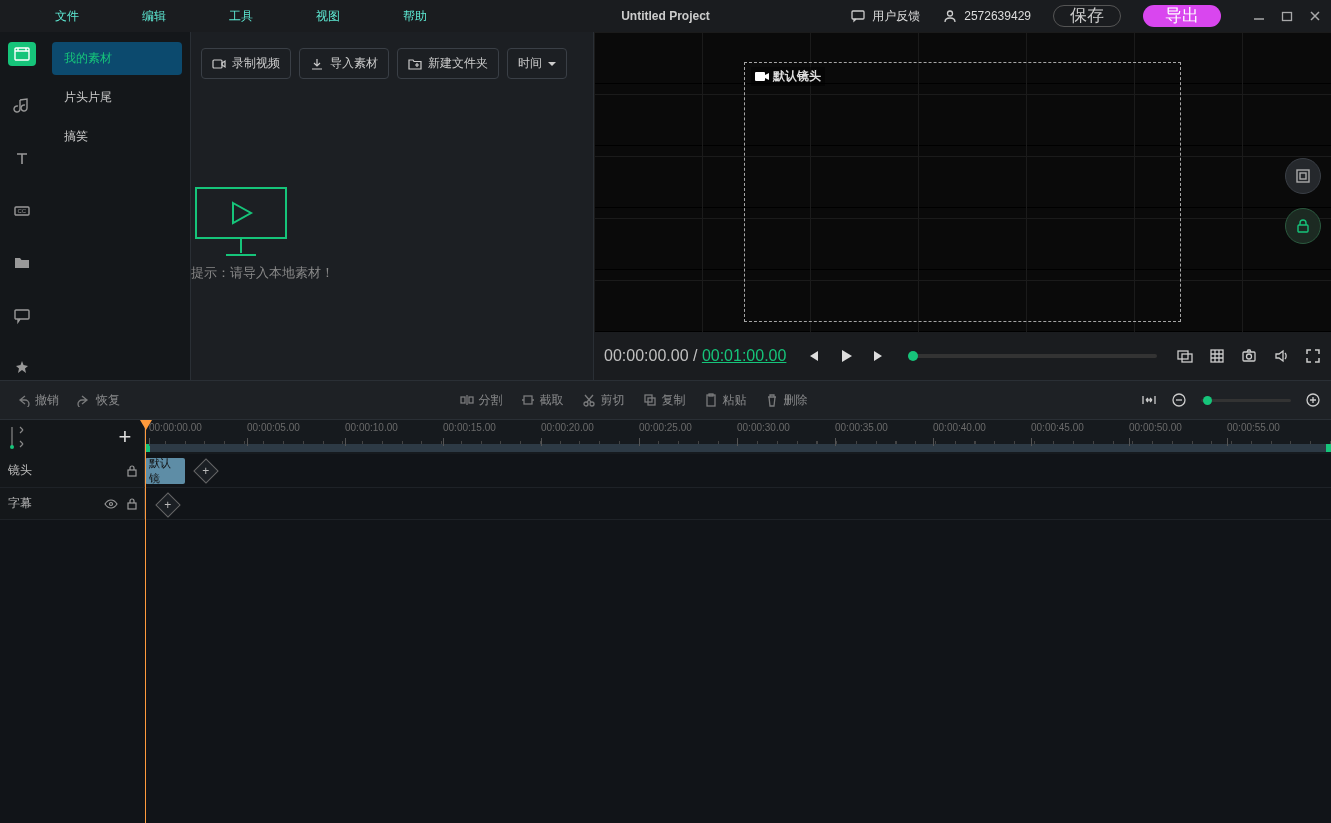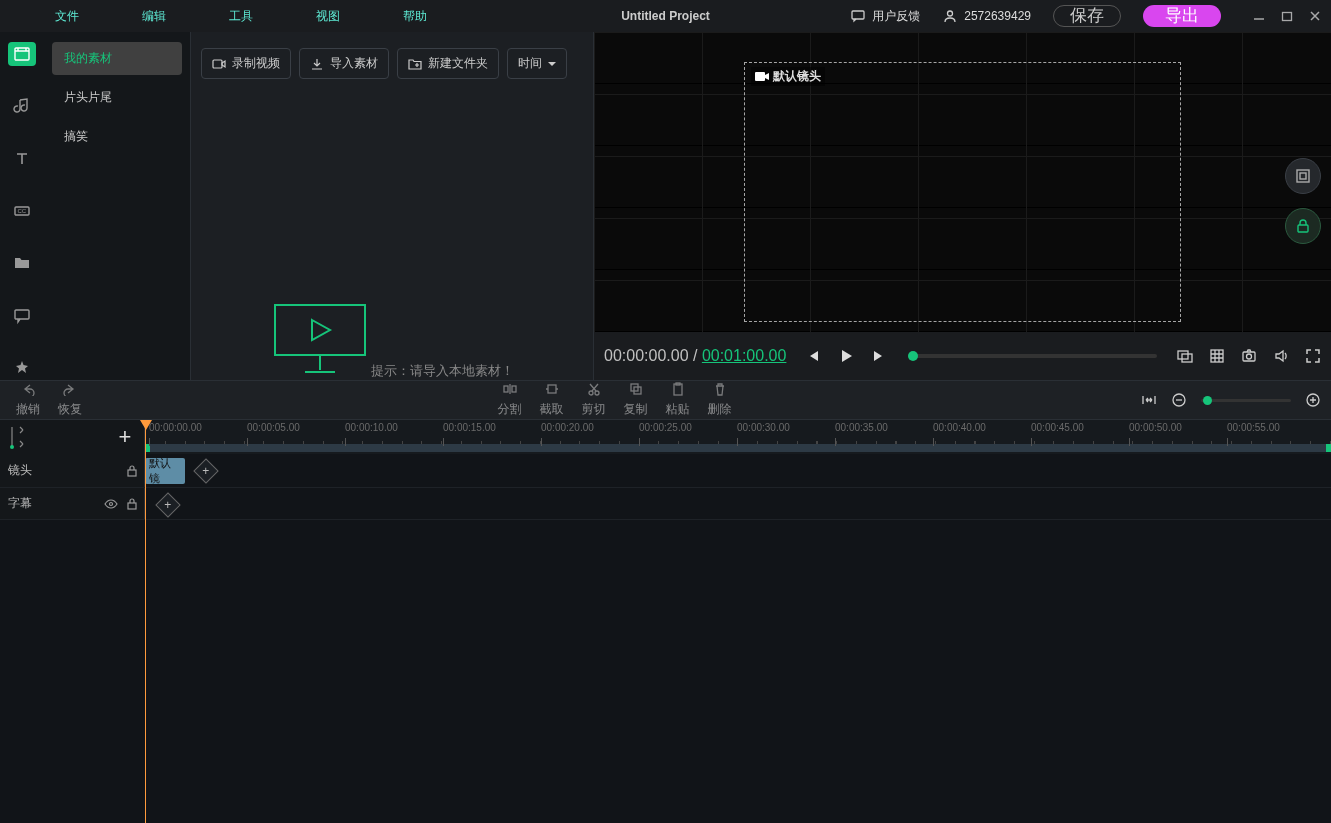--- a/index.html
+++ b/index.html
@@ -30,27 +30,27 @@
 .win-ctrl { display:flex; gap:16px; margin-left:10px;}
 .win-ctrl span { cursor:pointer; opacity:.8; display:flex; align-items:center;}
 
 
 .main { display:flex; height: 348px; }
 .left-rail { width:44px; background:#14171a; display:flex; flex-direction:column; align-items:center; padding-top:10px; gap:28px;}
 .rail-ico { width:28px; height:28px; display:flex; align-items:center; justify-content:center; cursor:pointer; border-radius:4px; color:#999;}
 .rail-ico.active { background:#16c47a; color:#fff;}
 .asset-nav { width:146px; background:#14171a; padding:10px 8px;}
 .asset-nav .nav-item{ padding:8px 12px; border-radius:4px; cursor:pointer; margin-bottom:6px; color:#ccc;}
-.asset-nav .nav-item.active{ background:#404040; color:#16c47a;}
+.asset-nav .nav-item.active{ background:#0c4a6e; color:#16c47a;}
 .asset-panel{ flex:0 0 404px; background:#1c1f23; border-left:1px solid #2a2f35; border-right:1px solid #2a2f35; display:flex; flex-direction:column;}
 .asset-toolbar{ display:flex; gap:8px; padding:16px 10px 6px;}
 .tbtn{ display:flex; align-items:center; gap:6px; padding:6px 10px; border:1px solid #3a3f46; border-radius:4px; background:#1c1f23; color:#ccc; cursor:pointer; font-size:12px;}
 .tbtn.sel { padding-right:24px; position:relative;}
 .tbtn.sel::after{ content:''; position:absolute; right:10px; top:50%; border:4px solid transparent; border-top-color:#ccc; transform:translateY(-2px);}
-.empty-state{ flex:1; display:flex; flex-direction:row; align-items:flex-end; justify-content:center; gap:1px;}
+.empty-state{ flex:1; display:flex; flex-direction:column; align-items:flex-start; justify-content:center; gap:1px;}
 .monitor-ico{ color:#16c47a;}
 .hint-text{ color:#888; font-size:13px;}
 
 .preview{ flex:1; background:#000; display:flex; flex-direction:column; position:relative;}
 .preview-canvas{ flex:1; position:relative; background:
   repeating-linear-gradient(0deg, #000 0 1px, transparent 1px 62px),
   repeating-linear-gradient(90deg, #000 0 1px, transparent 1px 108px),
   #0a0a0a; font-weight: bold;}
 .preview-grid{ position:absolute; inset:0;
   background-image:
@@ -68,21 +68,21 @@
 .time-disp .total{ color:#16c47a; text-decoration:underline; cursor:pointer;}
 .play-btns{ display:flex; gap:18px; margin-left:8px;}
 .play-btns span{ cursor:pointer; display:flex; align-items:center;}
 .progress{ flex:1; height:4px; background:#333; border-radius:2px; margin:0 10px; position:relative; cursor:pointer;}
 .progress::before{ content:''; position:absolute; left:0; top:-3px; width:10px; height:10px; background:#16c47a; border-radius:50%;}
 .prev-right-icos{ display:flex; gap:16px;}
 .prev-right-icos span{ cursor:pointer;}
 
 
 .edit-bar{ height:40px; background:#1e2125; display:flex; align-items:center; padding:0 10px; gap:6px; border-top:1px solid #2a2f35; border-bottom:1px solid #2a2f35;}
-.eb-item{ display:flex; align-items:center; gap:5px; padding:4px 6px; cursor:pointer; opacity:.65;flex-direction:column;}
+.eb-item{ display:flex; align-items:center; gap:5px; padding:4px 6px; cursor:pointer; opacity:.65;}
 .eb-spacer{ flex:1;}
 .eb-right{ display:flex; align-items:center; gap:14px;}
 .zoom-slider{ width:90px; height:3px; background:#333; border-radius:2px; position:relative; cursor:pointer;}
 .zoom-slider::before{ content:''; position:absolute; left:2px; top:-3px; width:9px; height:9px; background:#16c47a; border-radius:50%;}
 
 
 .timeline{ background:#111418; height:calc(823px - 32px - 348px - 40px); display:flex; flex-direction:column;}
 .tl-ruler-row{ display:flex; height:34px;}
 .tl-head{ width:145px; display:flex; align-items:center; justify-content:space-between; padding:0 6px 0 8px; background:#14171a; border-right:1px solid #2a2f35;}
 .tl-ruler{ flex:1; position:relative; background:#161a1e; overflow:hidden;}

